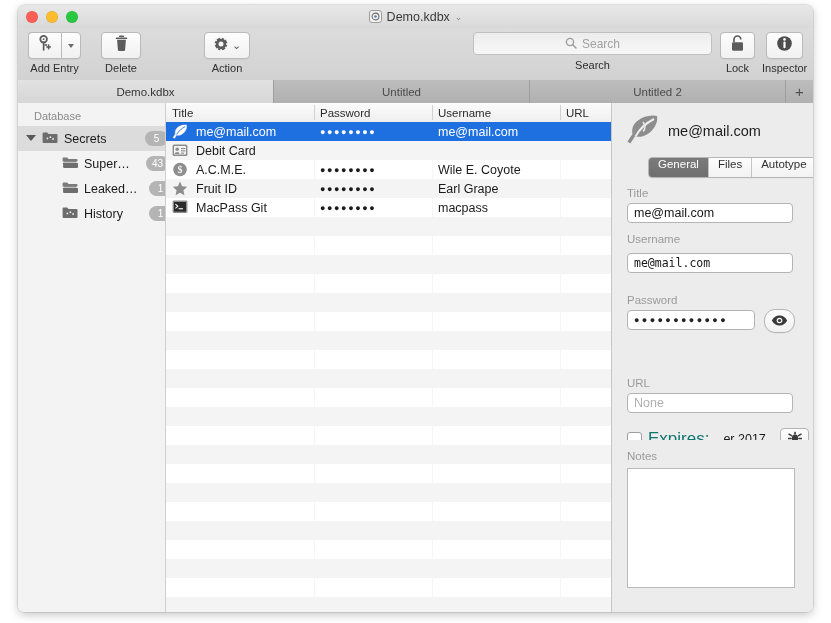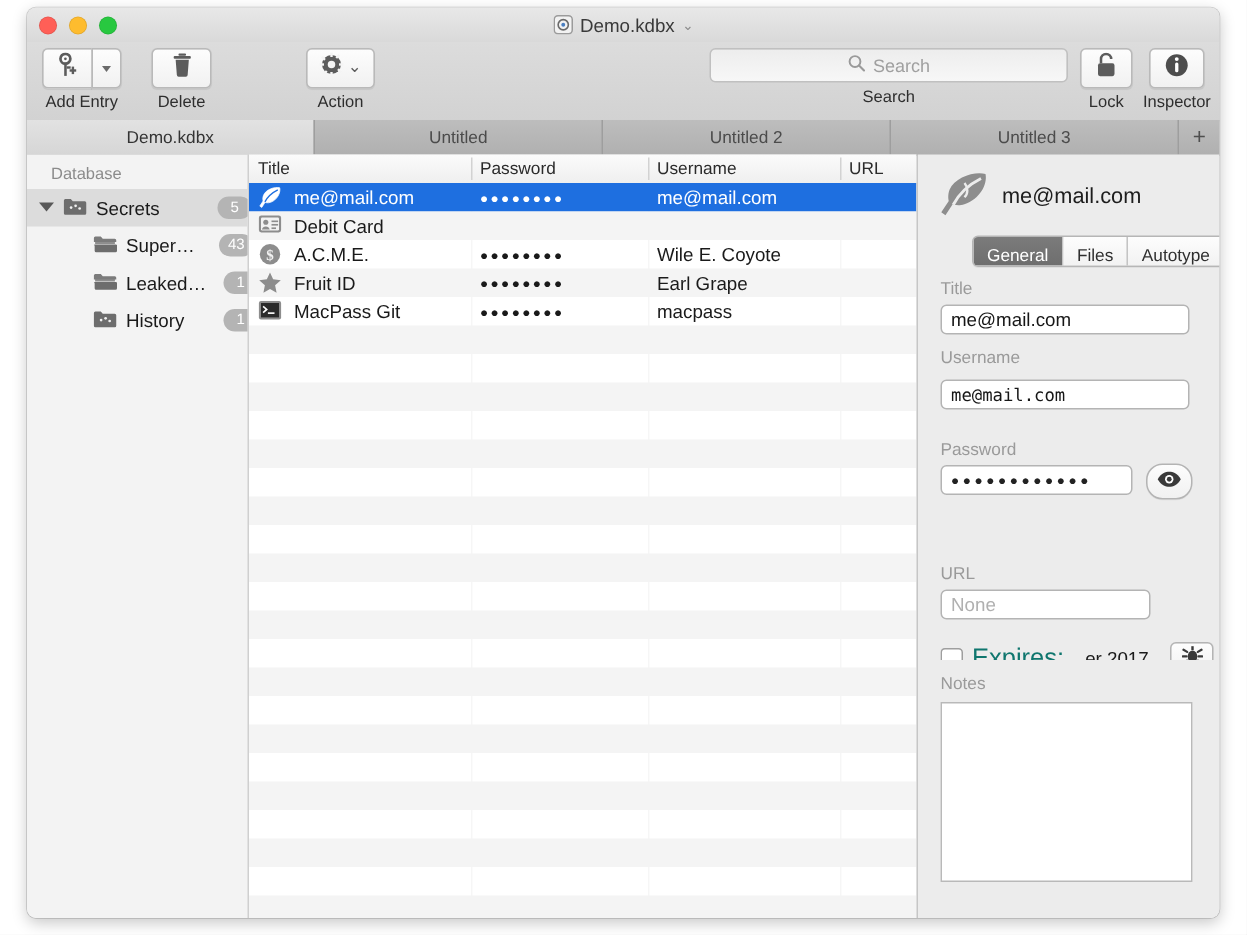--- a/index.html
+++ b/index.html
@@ -208,21 +208,21 @@
   }
   #insp-title { font-size: 14.5px; color: #1d1d1d; }
 
   #segmented {
     position: absolute; left: 36px; top: 54px;
     height: 19px; display: flex;
     border: 0.5px solid #b6b6b6; border-radius: 4px; overflow: hidden;
     box-shadow: 0 0.5px 0.5px rgba(0,0,0,0.06);
   }
   .seg {
-    display: flex; align-items: flex-end; justify-content: center;
+    display: flex; align-items: flex-start; justify-content: center;
     font-size: 11.5px; padding: 0 9px; height: 19px;
     background: linear-gradient(to bottom,#fdfdfd 0%,#f2f2f2 100%);
     color: #2f2f2f; border-right: 0.5px solid #c4c4c4;
   }
   .seg:last-child { border-right: none; }
   .seg.active {
     background: linear-gradient(to bottom,#7b7b7b 0%,#6e6e6e 100%);
     color: #ffffff;
   }
 
@@ -406,23 +406,20 @@
   <div id="tabbar">
     <div class="tab active">
         <span>Demo.kdbx</span>
       </div>
     <div class="tab">
         <span>Untitled</span>
       </div>
     <div class="tab">
         <span>Untitled 2</span>
       </div>
-    <div class="tab">
-        <span>Untitled 3</span>
-      </div>
     <div id="tab-add">+</div>
   </div>
 
   <div id="body">
 
     <div id="sidebar">
       <div id="sidebar-header">Database</div>
 
       <div class="tree-row selected">
         <span class="disclosure"></span>
@@ -626,21 +623,21 @@
           <svg width="17" height="11" viewBox="0 0 17 11">
             <path d="M0.8 5.5 C3 1.5 6 0.5 8.5 0.5 C11 0.5 14 1.5 16.2 5.5 C14 9.5 11 10.5 8.5 10.5 C6 10.5 3 9.5 0.8 5.5 z" fill="#3a3a3a"></path>
             <circle cx="8.5" cy="5.5" r="2.8" fill="#ffffff"></circle>
             <circle cx="8.5" cy="5.5" r="1.6" fill="#3a3a3a"></circle>
           </svg>
         </span>
       </div>
 
 
       <div class="fld-label" style="left:15px;top:274px;">URL</div>
-      <div class="fld-input ph" style="left:15px;top:290px;width:140px;">None</div>
+      <div class="fld-input ph" style="left:15px;top:290px;width:166px;">None</div>
 
       <div id="expires-row">
         <span id="expires-check"></span>
         <span id="expires-label">Expires:</span>
         <span id="expires-date">er 2017</span>
       </div>
       <div class="mini-btn" style="left:168px;top:325px;width:27px;height:21px;">
         <span>
           <svg width="14" height="14" viewBox="0 0 14 14">
             <ellipse cx="7" cy="7.6" rx="3.2" ry="4" fill="#3a3a3a"></ellipse>

